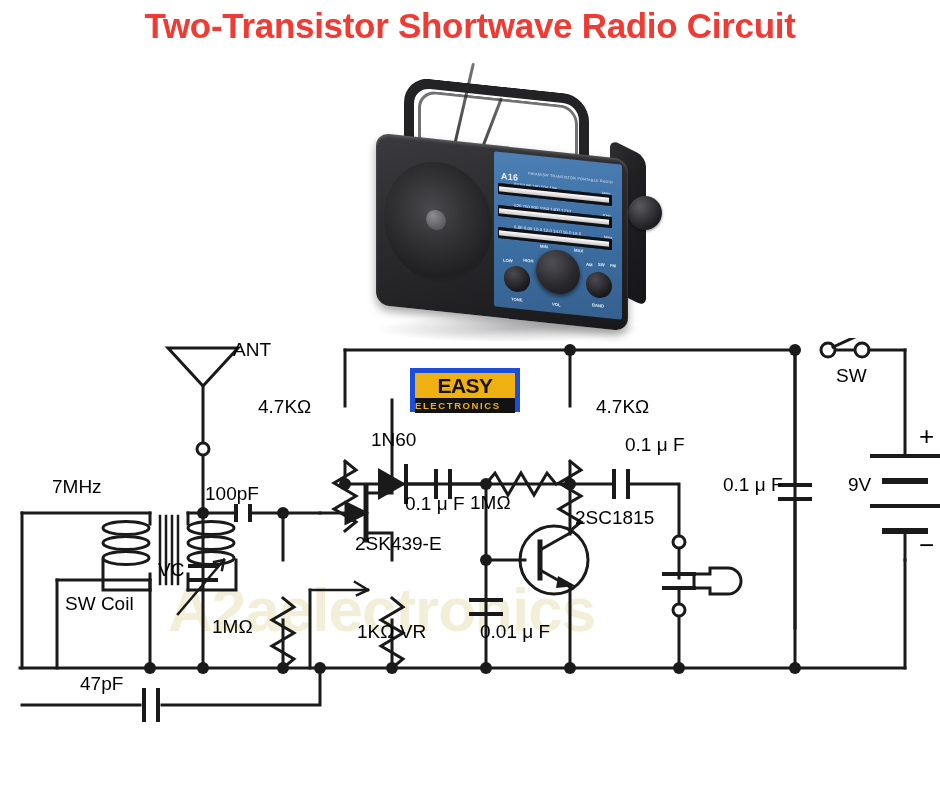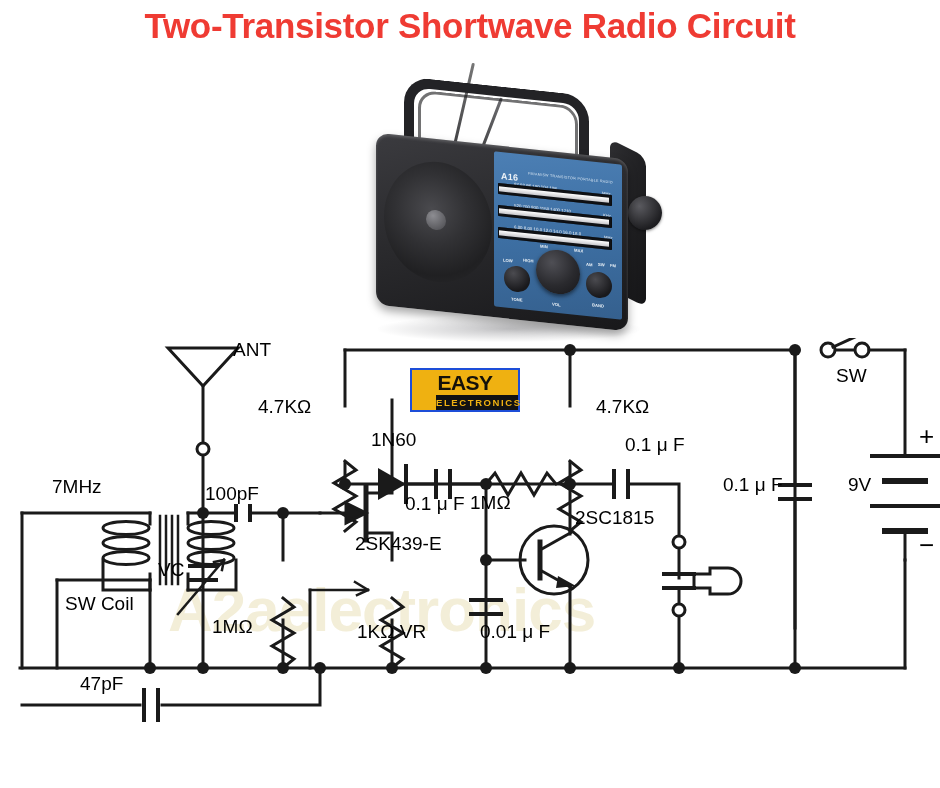--- a/index.html
+++ b/index.html
@@ -78,26 +78,26 @@
 
   
   #schem{position:absolute;left:0;top:338px;width:940px;height:400px;}
   #watermark{
     position:absolute;left:168px;top:575px;width:610px;height:70px;
     font-size:62px;font-weight:bold;color:#f3eed8;letter-spacing:-1px;
     font-family:"Liberation Sans","DejaVu Sans",sans-serif;
     pointer-events:none;line-height:70px;white-space:nowrap;
   }
   #logo{position:absolute;left:410px;top:368px;width:110px;height:44px;
-     background:#efb111;border:2px solid #1d4ed8;box-sizing:border-box;}
+     background:#efb111;border:5px solid #1d4ed8;box-sizing:border-box;}
   #logo .l1{font-size:21px;font-weight:bold;color:#14110a;text-align:center;
      line-height:25px;letter-spacing:-.5px;font-family:"Liberation Sans",sans-serif;}
   #logo .l2{background:#121212;color:#efb111;font-size:9.5px;font-weight:bold;
      text-align:left;letter-spacing:1.6px;line-height:15px;
-     font-family:"Liberation Sans",sans-serif;margin-left:24px;}
+     font-family:"Liberation Sans",sans-serif;}
   svg text{font-family:"Liberation Sans","DejaVu Sans",sans-serif;fill:#000;}
 </style>
 </head>
 <body>
 
 <div id="page">
 
   <div id="title">Two-Transistor Shortwave Radio Circuit</div>
 
   <div id="radio">

